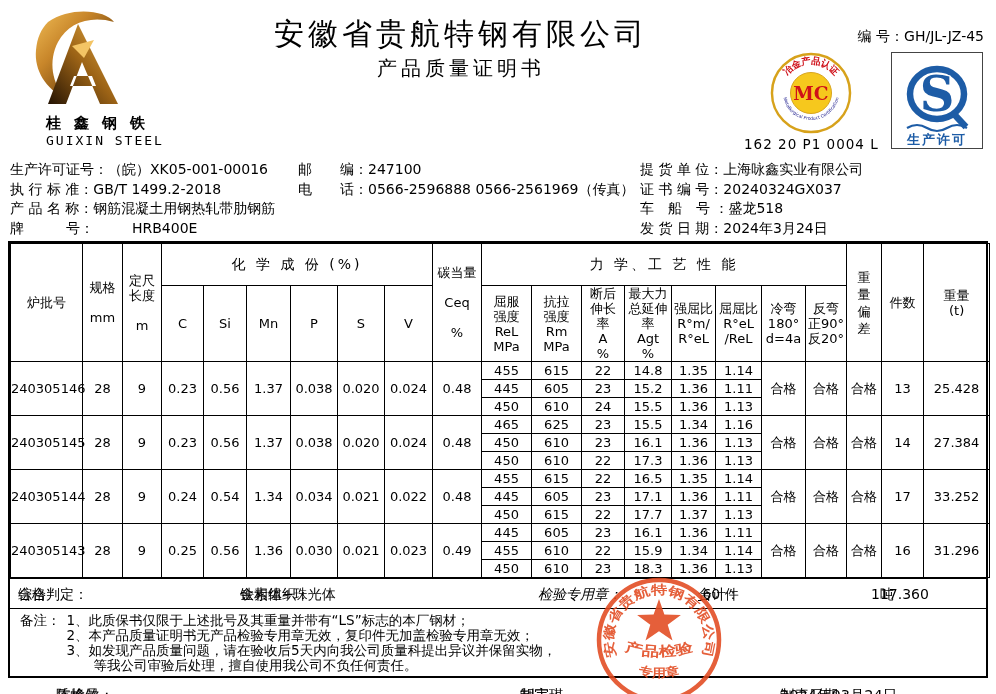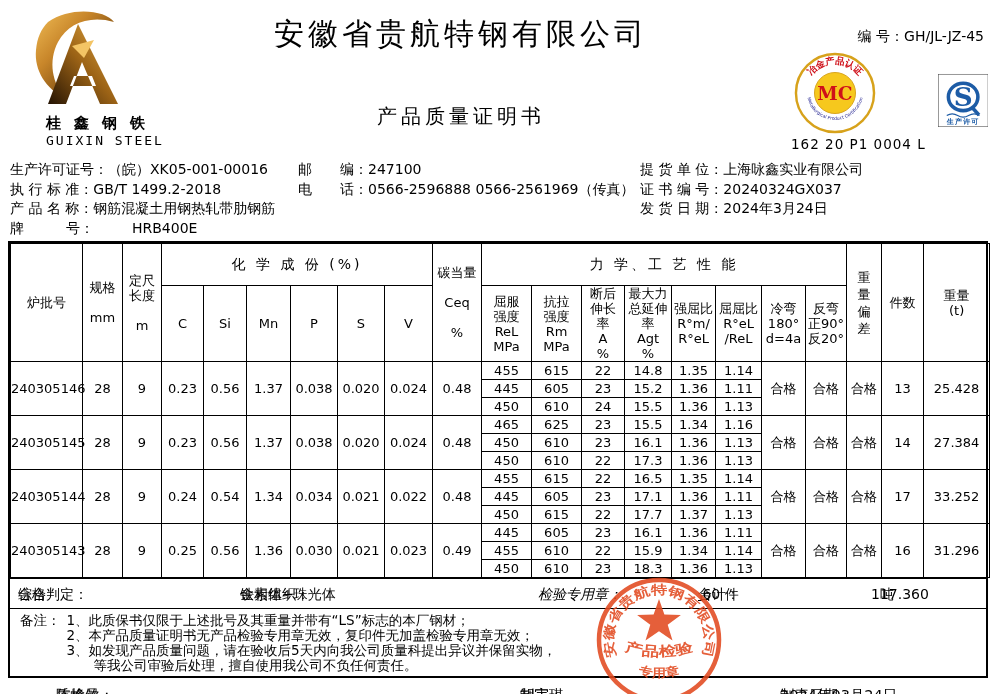--- a/index.html
+++ b/index.html
@@ -9,26 +9,26 @@
     background:#fff; color:#000;
     font-family:"DejaVu Sans","Liberation Sans",sans-serif;
   }
   
   .hdr { display:flex; height:158px; padding:6px 8px 0 10px; }
   .logo-block { width:170px; }
   .logo-cn { font-size:15px; font-weight:bold; letter-spacing:13px; margin-left:36px; white-space:nowrap; }
   .logo-en { font-size:13px; font-family:"DejaVu Sans Mono",monospace; letter-spacing:2px; margin-left:36px; white-space:nowrap; }
   .title-block { flex:1; text-align:center; }
   .doc-company { font-family:"DejaVu Serif","Liberation Serif",serif; font-size:30px; font-weight:500; letter-spacing:4px; margin-top:8px; }
-  .doc-title { font-family:"DejaVu Serif","Liberation Serif",serif; font-size:20px; letter-spacing:4px; margin-top:48px; }
+  .doc-title { font-family:"DejaVu Serif","Liberation Serif",serif; font-size:20px; letter-spacing:4px; }
   .certs-block { width:246px; }
   .doc-no { font-size:14px; text-align:right; margin:22px 4px 0 0; white-space:nowrap; }
   .cert-row { display:flex; gap:12px; margin-top:6px; align-items:flex-start; }
   .mc-col { display:flex; flex-direction:column; align-items:center; margin-left:2px; }
-  .mc-num { font-size:13.5px; letter-spacing:1px; white-space:nowrap; margin-top:2px;margin-left:47px; }
+  .mc-num { font-size:13.5px; letter-spacing:1px; white-space:nowrap; margin-top:2px; }
   
   .info { display:flex; padding:2px 8px 0 10px; font-size:14px; line-height:19.5px; }
   .info .c1 { width:288px; } .info .c2 { width:342px; } .info .c3 { flex:1; }
   .info-line { white-space:nowrap; }
   .indent-val { padding-left:38px; }
   
   .doc-box { margin:3px 8px 0 8px; border:2px solid #000; }
   table { width:100%; border-collapse:collapse; table-layout:fixed; }
   th,td { border:1px solid #000; text-align:center; font-weight:normal; padding:0; }
   thead th { white-space:pre-line; font-size:13px; line-height:15px; }
@@ -125,20 +125,21 @@
       <div class="info-line"><span>产 品 名 称：</span><span>钢筋混凝土用钢热轧带肋钢筋</span></div>
       <div class="info-line"><span>牌　　　号：</span><span class="indent-val">HRB400E</span></div>
     </div>
     <div class="c2">
       <div class="info-line"><span>邮　　编：</span><span>247100</span></div>
       <div class="info-line"><span>电　　话：</span><span>0566-2596888  0566-2561969（传真）</span></div>
     </div>
     <div class="c3">
       <div class="info-line"><span>提 货 单 位：</span><span>上海咏鑫实业有限公司</span></div>
       <div class="info-line"><span>证 书 编 号：</span><span>20240324GX037</span></div>
+      <div class="info-line"><span>车　船　号 ：</span><span>盛龙518</span></div>
       <div class="info-line"><span>发 货 日 期：</span><span>2024年3月24日</span></div>
     </div>
   </div>
 
   <div class="doc-box">
     <table>
       <colgroup>
         <col style="width:72px">
           <col style="width:40px">
           <col style="width:39px">

